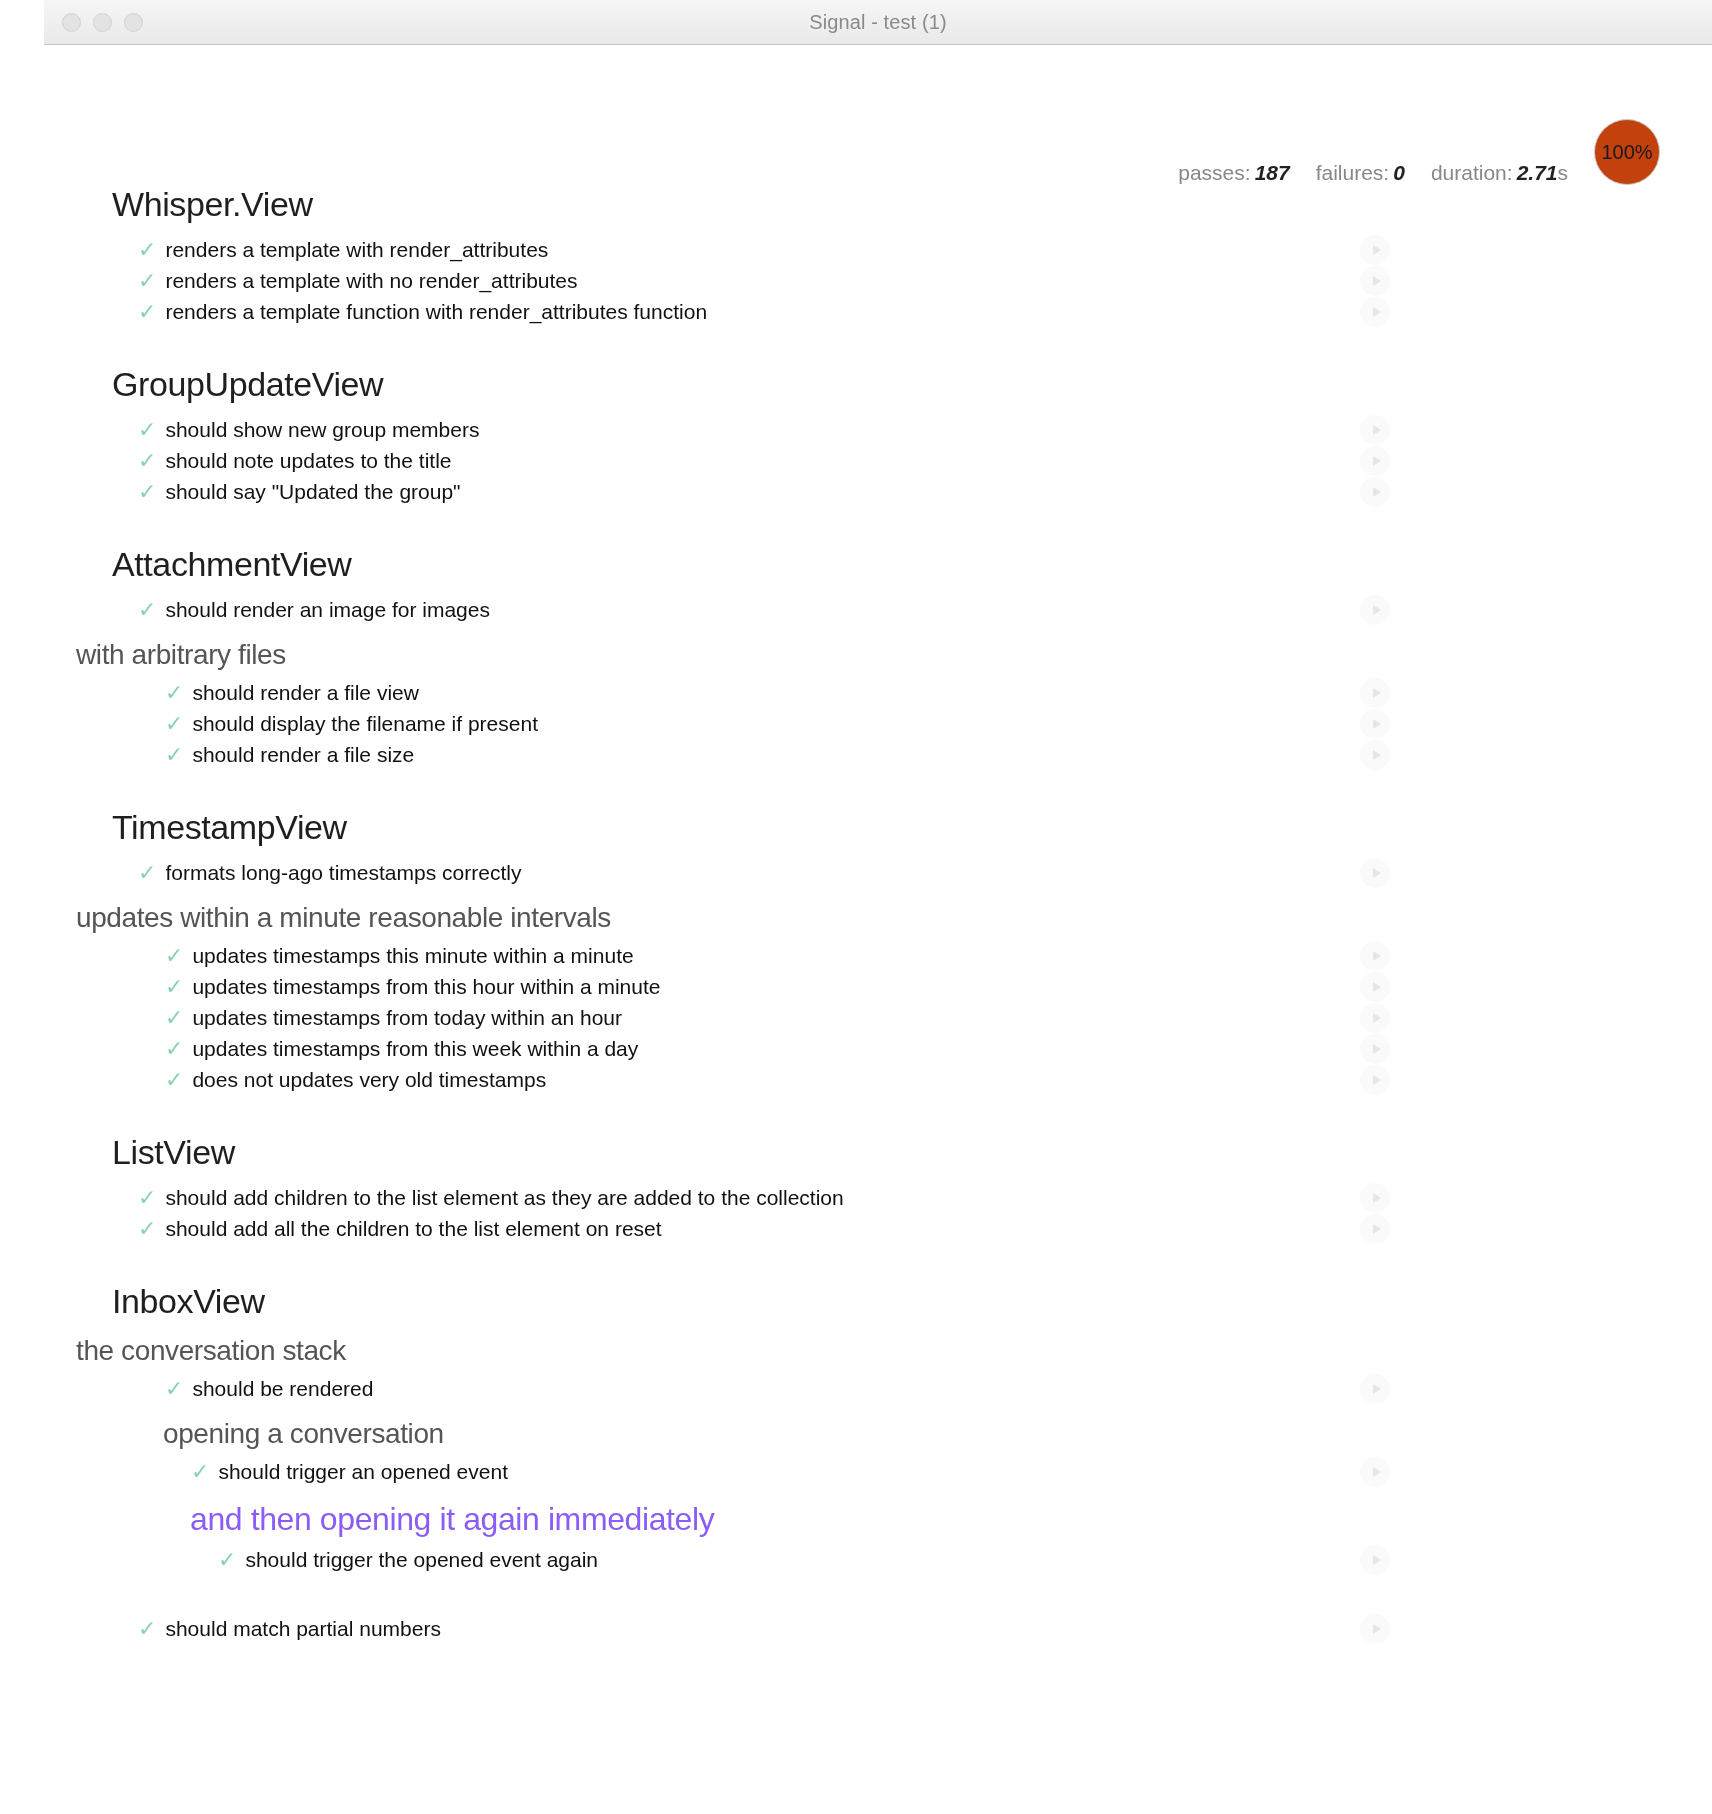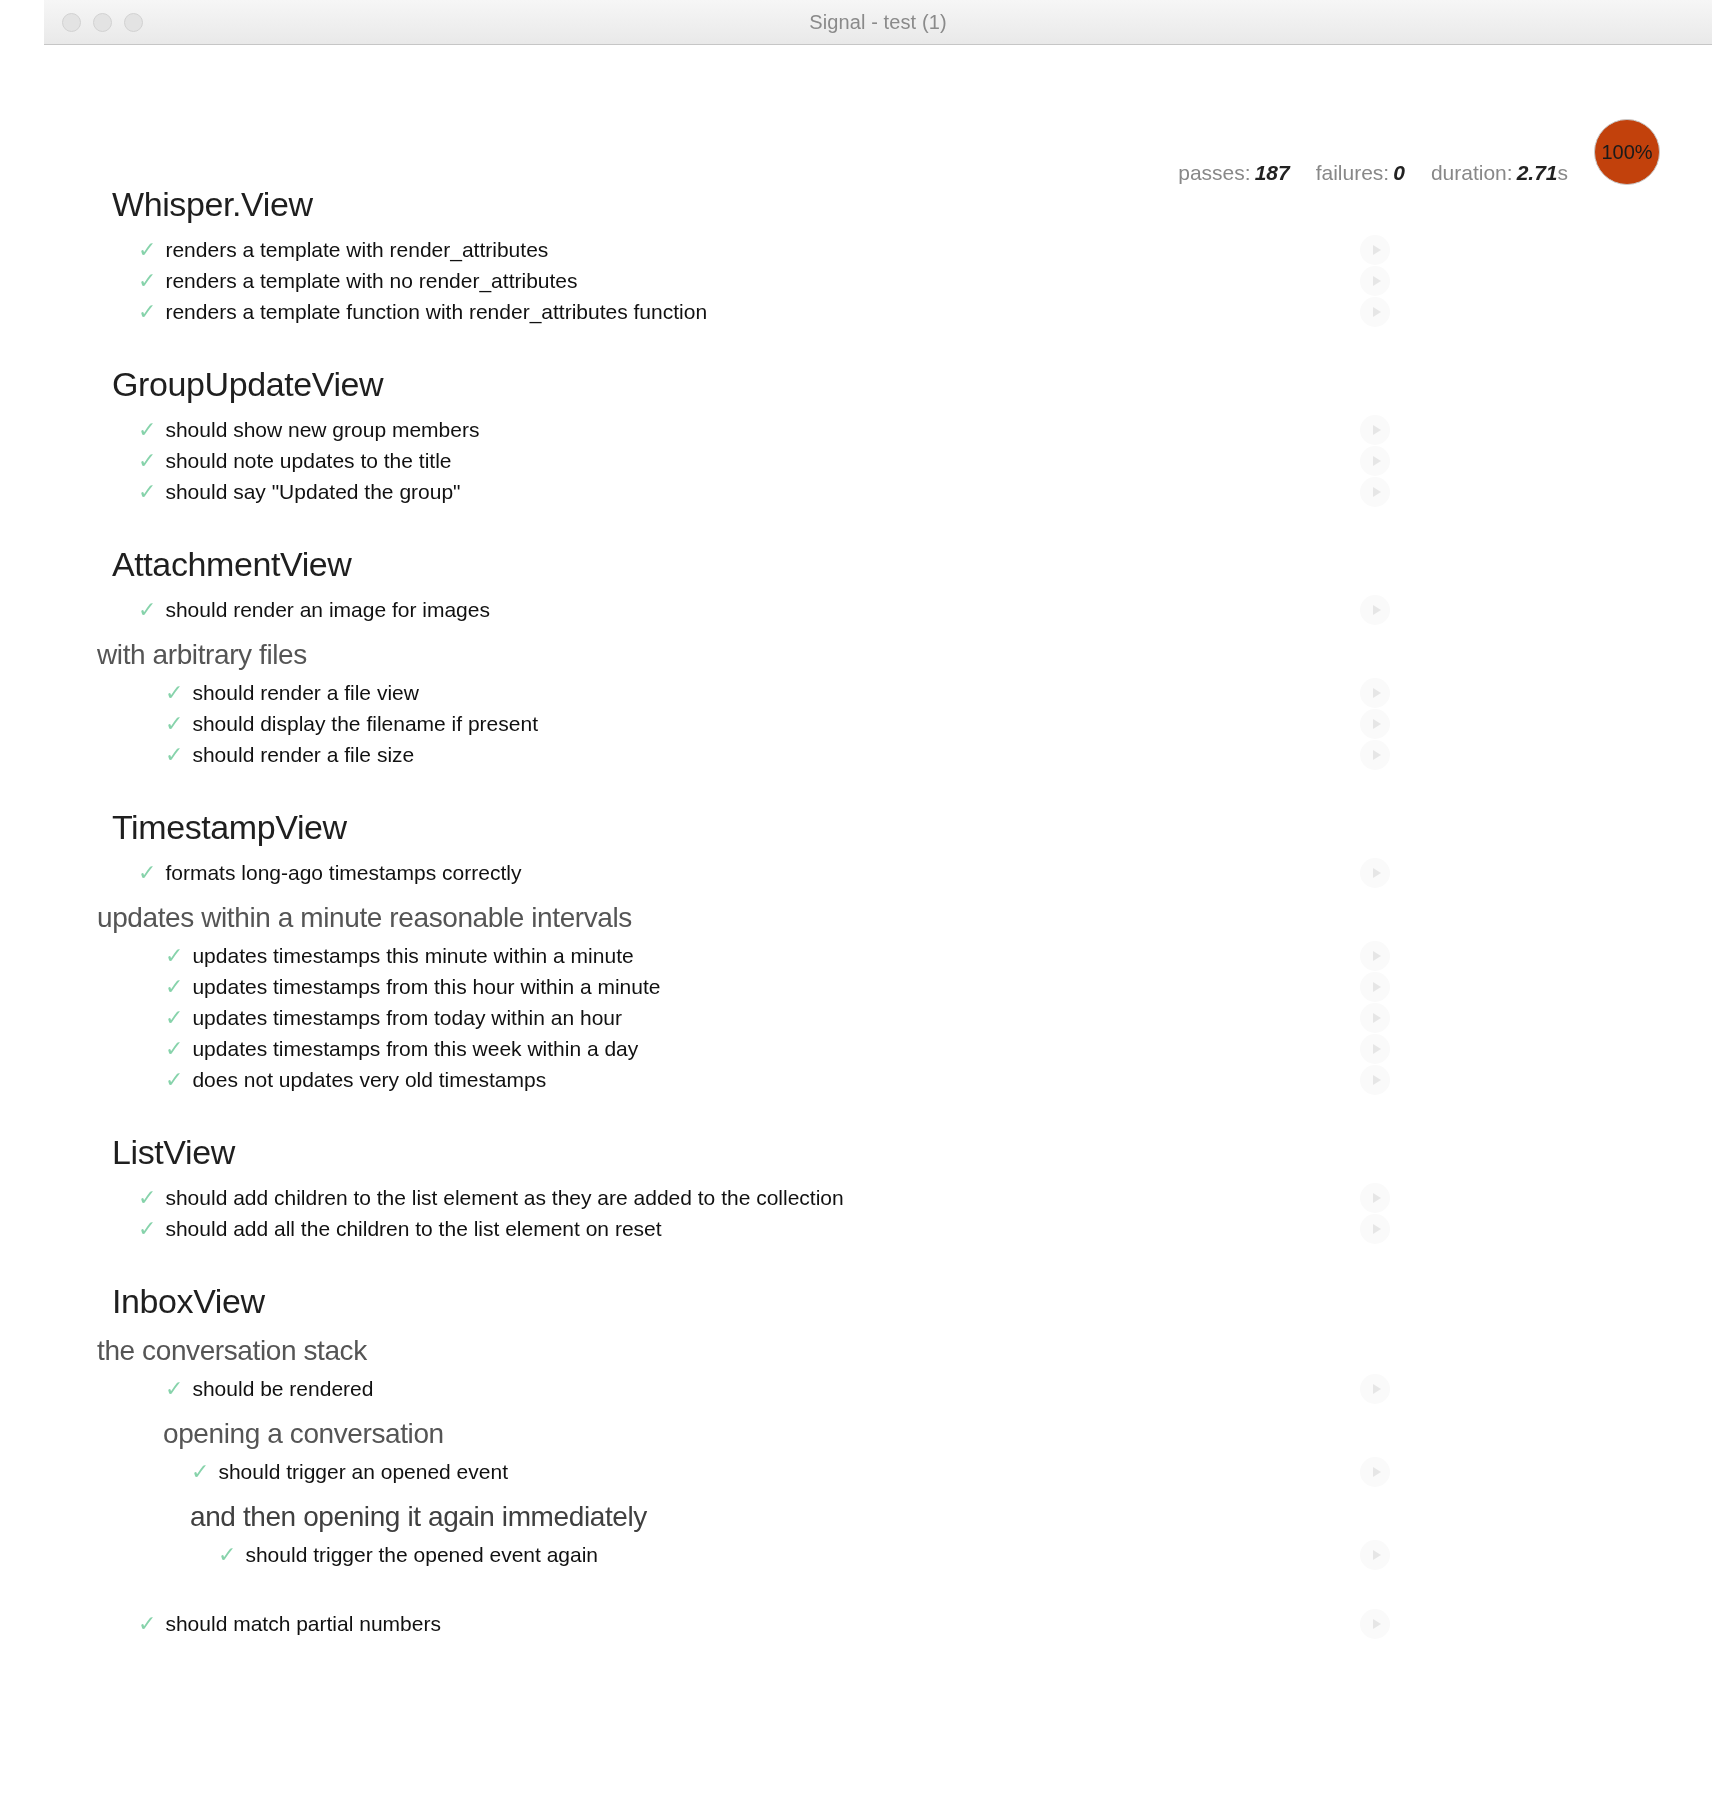--- a/index.html
+++ b/index.html
@@ -113,32 +113,32 @@
     font-size: 34px;
     font-weight: normal;
     color: #1f1f1f;
     letter-spacing: -0.4px;
     margin: 0 0 10px 0;
     padding-left: 112px;
   }
   .suite-title.nested-1 {
     font-size: 28px;
     color: #555555;
-    padding-left: 97px;
+    padding-left: 76px;
     margin: 14px 0 6px 0;
   }
   .suite-title.nested-2 {
     font-size: 28px;
     color: #555555;
     padding-left: 163px;
     margin: 14px 0 6px 0;
   }
   .suite-title.nested-3 {
-    font-size: 28px;
-    color: #404040;
+    font-size: 32px;
+    color: #8b5cf6;
     padding-left: 190px;
     margin: 14px 0 6px 0;
   }
   .suite-body {
     margin: 0;
   }
 
   
   .test {
     position: relative;

